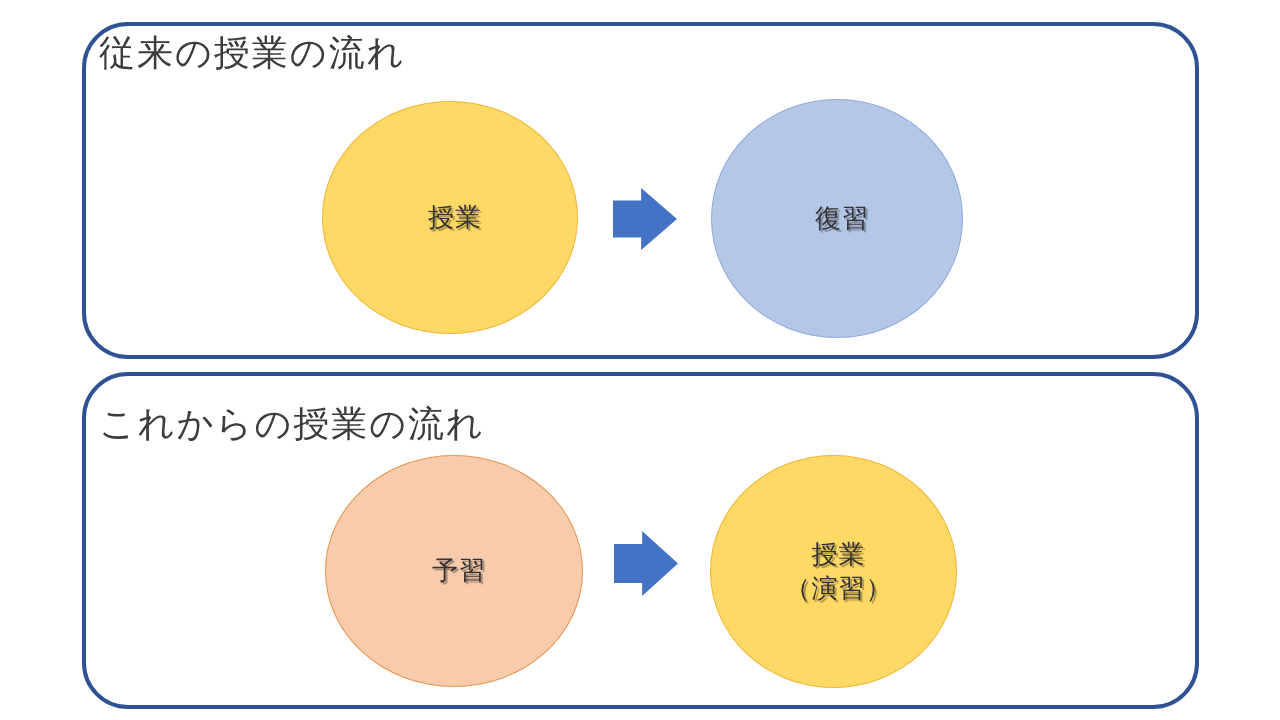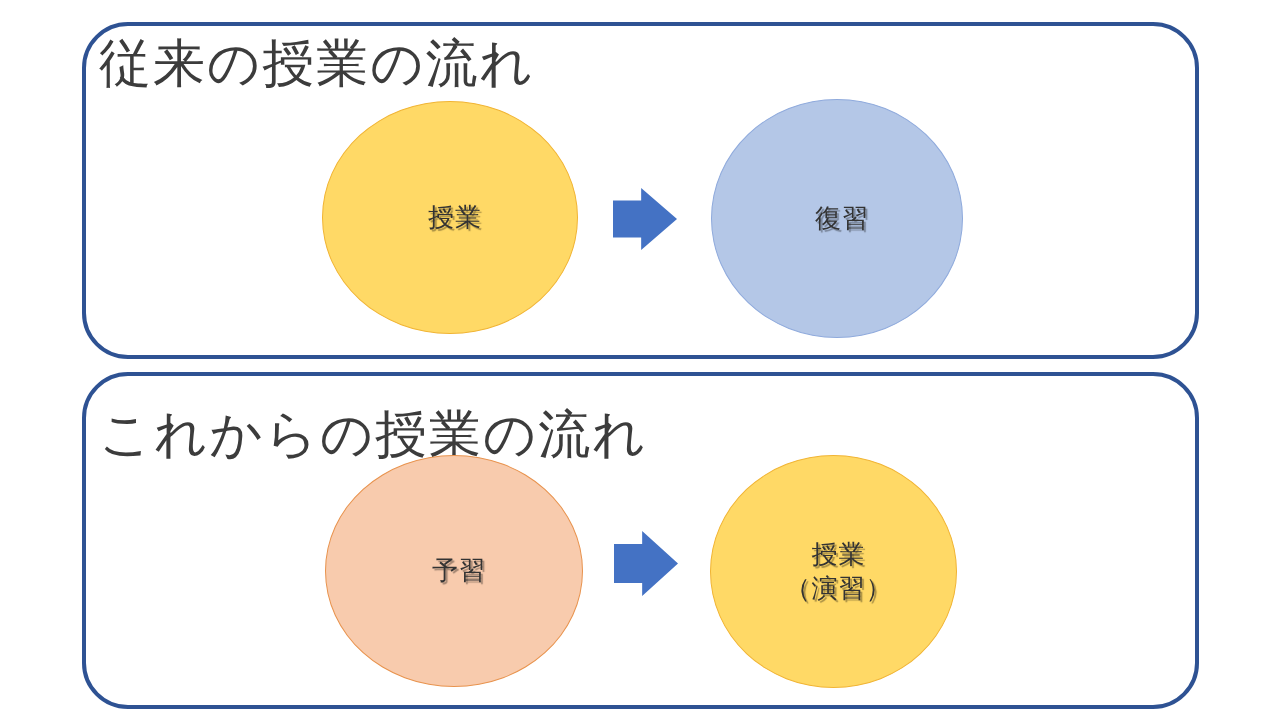--- a/index.html
+++ b/index.html
@@ -22,21 +22,21 @@
     border-radius: 46px;
     background: transparent;
   }
   #box-traditional { top: 22px; }
   #box-new         { top: 372px; }
 
   .section-title {
     position: absolute;
     left: 13px;
     top: 3px;
-    font-size: 52px;
+    font-size: 36px;
     font-weight: 300;
     letter-spacing: 2px;
     color: #3C3C3C;
     white-space: nowrap;
   }
 
   .flow-node {
     position: absolute;
     box-sizing: border-box;
     border-radius: 50%;

